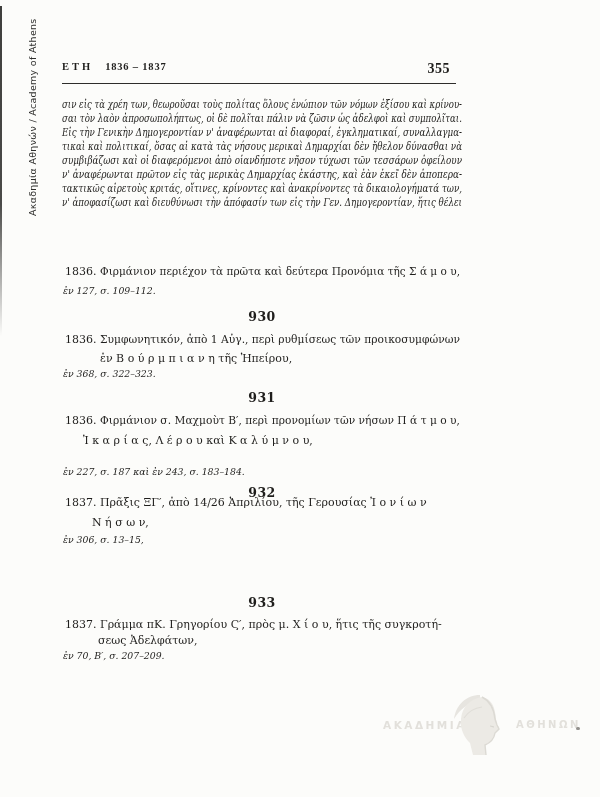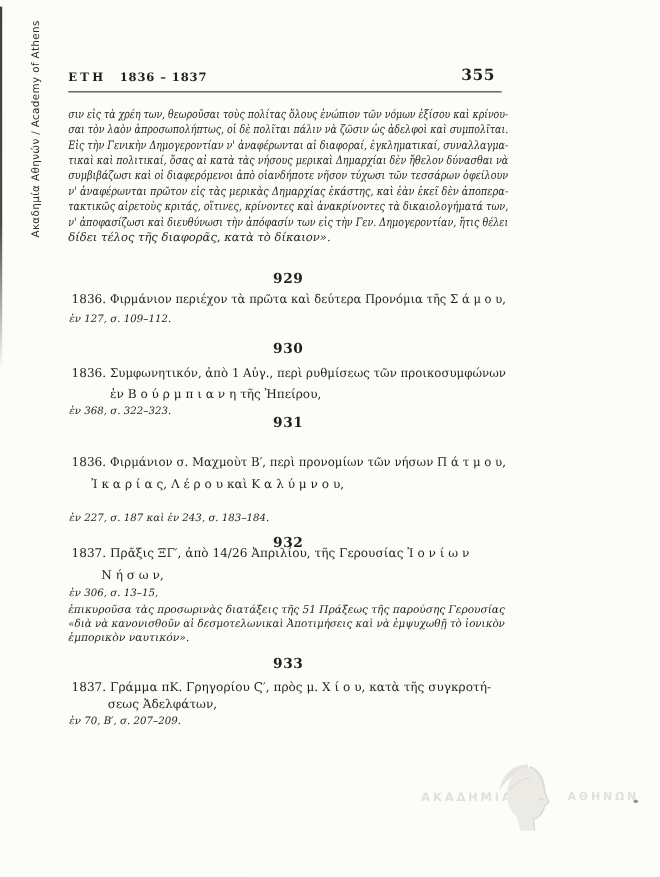--- a/index.html
+++ b/index.html
@@ -11,35 +11,35 @@
     background:linear-gradient(to bottom,#3f3f3d 0%,#4a4a48 60%,rgba(90,90,88,0) 100%);}
   .speck{position:absolute;left:576px;top:727px;width:4px;height:3px;border-radius:2px;background:#93918d;}
 
   
   .stamp{position:absolute;left:27px;top:216px;transform:rotate(-90deg);transform-origin:0 0;
     white-space:nowrap;font-family:"DejaVu Sans","Liberation Sans",sans-serif;
     font-size:9.5px;letter-spacing:.3px;color:#2d2d2b;}
 
   
   .header{position:absolute;left:62px;top:61px;width:394px;display:flex;justify-content:space-between;
-    align-items:flex-end;border-bottom:1.7px solid #2e2d2b;padding-bottom:6px;}
+    border-bottom:1.7px solid #2e2d2b;padding-bottom:6px;font-family:Liberation Serif, serif;}
   .header .era{font-weight:bold;font-size:10.5px;}
   .header .era-label{letter-spacing:3px;}
   .header .era-years{margin-left:12px;letter-spacing:.8px;}
   .header .pn{font-weight:bold;font-size:14px;padding-right:6px;letter-spacing:.5px;}
 
   
   .quote{position:absolute;left:62px;top:97px;width:400px;font-style:italic;font-size:10.5px;}
   .pline{height:14px;line-height:14px;white-space:nowrap;}
   .pline span{display:inline-block;white-space:nowrap;}
 
   
   .sec{position:absolute;left:62px;width:400px;text-align:center;font-weight:bold;
     font-size:12.5px;letter-spacing:.5px;line-height:14px;}
-  .h929{top:246px}.h930{top:310px}.h931{top:377px}.h932{top:486px}.h933{top:596px}
+  .h929{top:246px}.h930{top:310px}.h931{top:391px}.h932{top:486px}.h933{top:596px}
 
   
   .entry{position:absolute;left:62px;width:400px;font-size:11px;}
   .entry .year{position:absolute;left:3px;top:0;}
   .entry .tl{margin-left:38px;line-height:inherit;white-space:nowrap;}
   .entry .tl span{display:inline-block;white-space:nowrap;}
   .e929{top:265px;line-height:14px;}
   .e930{top:330px;line-height:19px;}
   .e931{top:411px;line-height:20px;}
   .e932{top:493px;line-height:20px;}
@@ -84,24 +84,22 @@
 
   <div class="quote">
     <div class="pline"><span style="transform-origin: 0px 50%; transform: scaleX(0.814949);">σιν εἰς τὰ χρέη των, θεωροῦσαι τοὺς πολίτας ὅλους ἐνώπιον τῶν νόμων ἐξίσου καὶ κρίνου-</span></div>
     <div class="pline"><span style="transform-origin: 0px 50%; transform: scaleX(0.822543);">σαι τὸν λαὸν ἀπροσωπολήπτως, οἱ δὲ πολῖται πάλιν νὰ ζῶσιν ὡς ἀδελφοὶ καὶ συμπολῖται.</span></div>
     <div class="pline"><span style="transform-origin: 0px 50%; transform: scaleX(0.828774);">Εἰς τὴν Γενικὴν Δημογεροντίαν ν' ἀναφέρωνται αἱ διαφοραί, ἐγκληματικαί, συναλλαγμα-</span></div>
     <div class="pline"><span style="transform-origin: 0px 50%; transform: scaleX(0.827488);">τικαὶ καὶ πολιτικαί, ὅσας αἱ κατὰ τὰς νήσους μερικαὶ Δημαρχίαι δὲν ἤθελον δύνασθαι νὰ</span></div>
     <div class="pline"><span style="transform-origin: 0px 50%; transform: scaleX(0.833632);">συμβιβάζωσι καὶ οἱ διαφερόμενοι ἀπὸ οἱανδήποτε νῆσον τύχωσι τῶν τεσσάρων ὀφείλουν</span></div>
     <div class="pline"><span style="transform-origin: 0px 50%; transform: scaleX(0.848975);">ν' ἀναφέρωνται πρῶτον εἰς τὰς μερικὰς Δημαρχίας ἑκάστης, καὶ ἐὰν ἐκεῖ δὲν ἀποπερα-</span></div>
     <div class="pline"><span style="transform-origin: 0px 50%; transform: scaleX(0.834338);">τακτικῶς αἱρετοὺς κριτάς, οἵτινες, κρίνοντες καὶ ἀνακρίνοντες τὰ δικαιολογήματά των,</span></div>
     <div class="pline"><span style="transform-origin: 0px 50%; transform: scaleX(0.826767);">ν' ἀποφασίζωσι καὶ διευθύνωσι τὴν ἀπόφασίν των εἰς τὴν Γεν. Δημογεροντίαν, ἥτις θέλει</span></div>
-    <div class="pline"><span>δίδει τέλος τῆς διαφορᾶς, κατὰ τὸ δίκαιον».</span></div>
   </div>
 
-  <div class="sec h929">929</div>
   <div class="entry e929">
     <span class="year">1836.</span>
     <div class="tl"><span style="transform-origin: 0px 50%; transform: scaleX(0.957686);">Φιρμάνιον περιέχον τὰ πρῶτα καὶ δεύτερα Προνόμια τῆς  Σ ά μ ο υ,</span></div>
     <div class="cite"><span>ἐν 127, σ. 109–112.</span></div>
   </div>
 
   <div class="sec h930">930</div>
   <div class="entry e930">
     <span class="year">1836.</span>
     <div class="tl"><span style="transform-origin: 0px 50%; transform: scaleX(0.972644);">Συμφωνητικόν, ἀπὸ 1 Αὐγ., περὶ ρυθμίσεως τῶν προικοσυμφώνων</span></div>
@@ -116,31 +114,26 @@
     <div class="tl tl2"><span>Ἰ κ α ρ ί α ς,   Λ έ ρ ο υ   καὶ   Κ α λ ύ μ ν ο υ,</span></div>
     <div class="cite"><span>ἐν 227, σ. 187 καὶ ἐν 243, σ. 183–184.</span></div>
   </div>
 
   <div class="sec h932">932</div>
   <div class="entry e932">
     <span class="year">1837.</span>
     <div class="tl"><span>Πρᾶξις ΞΓ′, ἀπὸ 14/26 Ἀπριλίου, τῆς Γερουσίας  Ἰ ο ν ί ω ν</span></div>
     <div class="tl tl2"><span>Ν ή σ ω ν,</span></div>
     <div class="cite"><span>ἐν 306, σ. 13–15,</span></div>
-    <div class="notes">
-      <div class="nl"><span style="transform-origin: 0px 50%; transform: scaleX(0.979604);">ἐπικυροῦσα τὰς προσωρινὰς διατάξεις τῆς 51 Πράξεως τῆς παρούσης Γερουσίας</span></div>
-      <div class="nl"><span style="transform-origin: 0px 50%; transform: scaleX(0.956627);">«διὰ νὰ κανονισθοῦν αἱ δεσμοτελωνικαὶ Ἀποτιμήσεις καὶ νὰ ἐμψυχωθῇ τὸ ἰονικὸν</span></div>
-      <div class="nl"><span>ἐμπορικὸν ναυτικόν».</span></div>
-    </div>
   </div>
 
   <div class="sec h933">933</div>
   <div class="entry e933">
     <span class="year">1837.</span>
-    <div class="tl"><span>Γράμμα πΚ. Γρηγορίου Ϛ′, πρὸς μ.  Χ ί ο υ,  κατὰ τῆς συγκροτή-</span></div>
+    <div class="tl"><span>Γράμμα πΚ. Γρηγορίου Ϛ′, πρὸς μ.  Χ ί ο υ,  ἥτις τῆς συγκροτή-</span></div>
     <div class="tl tl2"><span>σεως Ἀδελφάτων,</span></div>
     <div class="cite"><span>ἐν 70, Β′, σ. 207–209.</span></div>
   </div>
 
   <div class="wm">
     <span class="wm-left">ΑΚΑΔΗΜΙΑ</span>
     <svg class="wm-head" viewBox="0 0 60 68">
       <path d="M28 3 C14 3 4 13 2 27 C8 17 16 11 28 9 Z" fill="#e7e5e0"></path>
       <path d="M30 5 C18 7 10 15 9 27 C8 37 12 45 18 51 L21 63 L34 63 L33 53 C38 51 42 46 43 41 L47 37 C48 35 46 34 45 33 L44 27 C43 15 40 7 30 5 Z" fill="#eceae5"></path>
       <path d="M30 5 C38 9 42 17 43 27 L45 33 L47 37 L43 41 C42 47 38 51 33 53 L34 63" stroke="#dcdad4" stroke-width="1.4" fill="none"></path>

